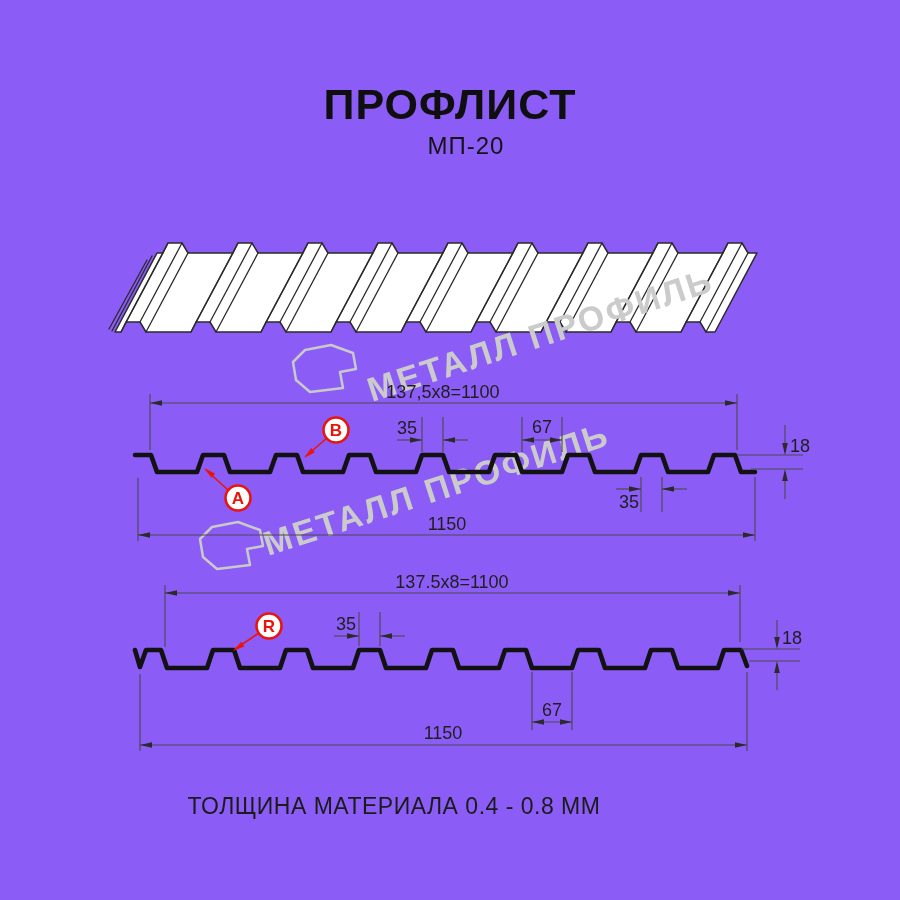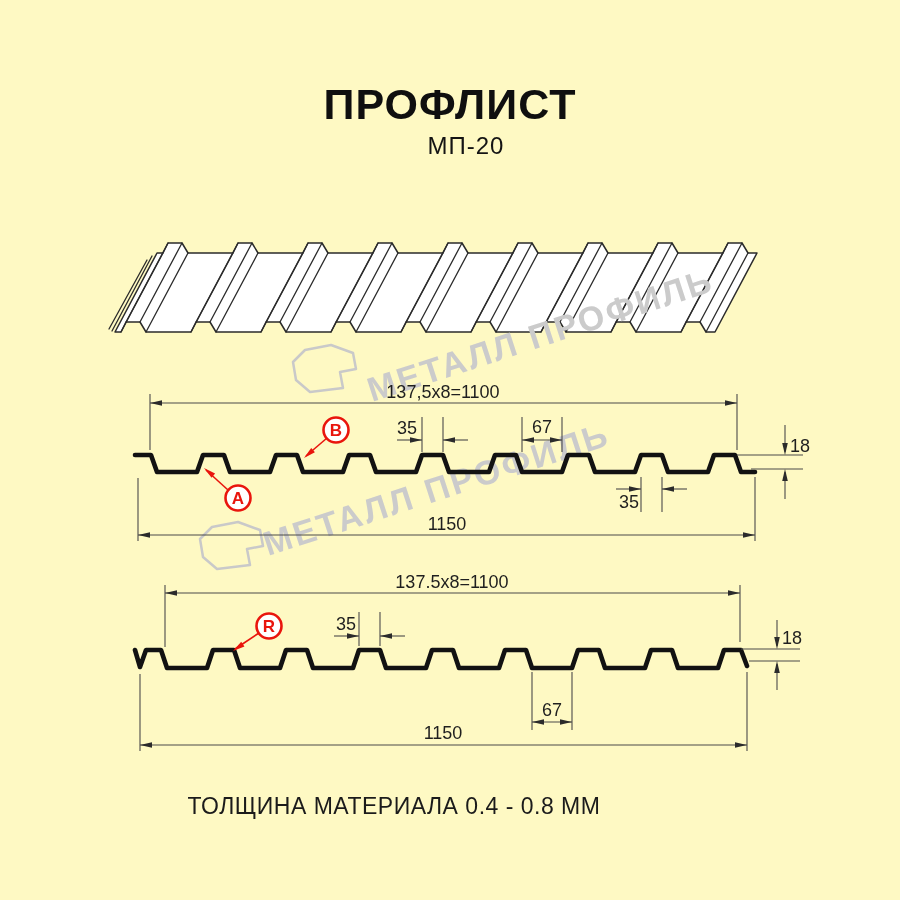--- a/index.html
+++ b/index.html
@@ -1,16 +1,16 @@
 <!DOCTYPE html>
 <html><head>
 <meta charset="utf-8">
 <style>
   html,body{margin:0;padding:0;background:#ffffff;}
-  .page{position:relative;width:900px;height:900px;background:#fef9c3;overflow:hidden;
+  .page{position:relative;width:900px;height:900px;background:#8b5cf6;overflow:hidden;
         font-family:"Liberation Sans",sans-serif;}
   .title{position:absolute;left:0;top:80px;width:900px;text-align:center;
          font-size:43px;font-weight:800;letter-spacing:1px;color:#0f0f0f;}
   .subtitle{position:absolute;left:16px;top:132px;width:900px;text-align:center;
          font-size:24px;font-weight:500;letter-spacing:1px;color:#141414;}
   .footer-note{position:absolute;left:0;top:793px;width:788px;text-align:center;
          font-size:23px;font-weight:500;letter-spacing:0.5px;color:#1b1b1b;}
   svg{position:absolute;left:0;top:0;}
   .sheet{fill:#ffffff;stroke:#2b2b2b;stroke-width:1.5;stroke-linejoin:round;}
   .thin{stroke:#2b2b2b;stroke-width:1.3;fill:none;stroke-linecap:round;}

